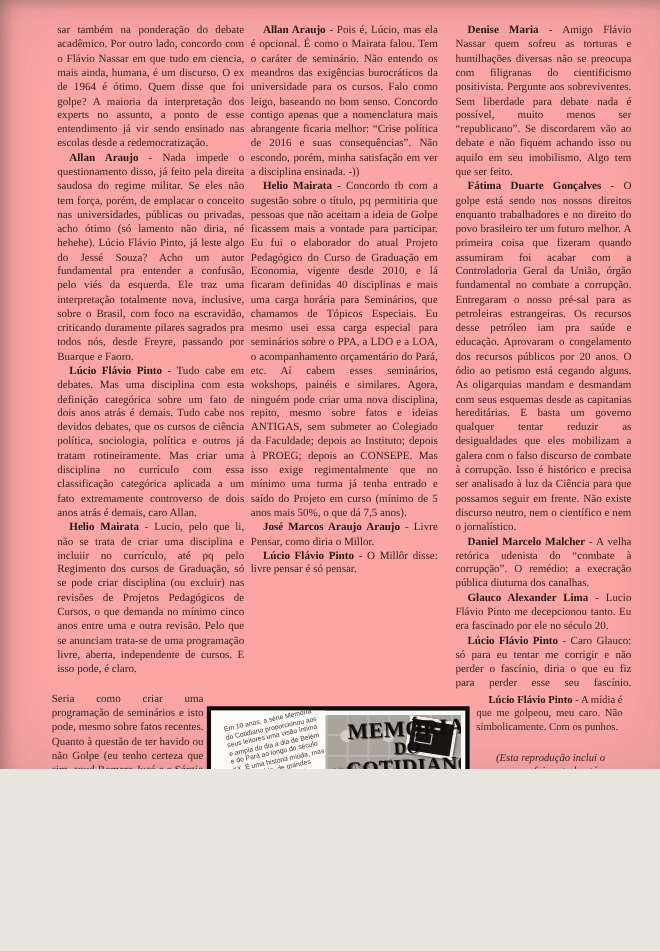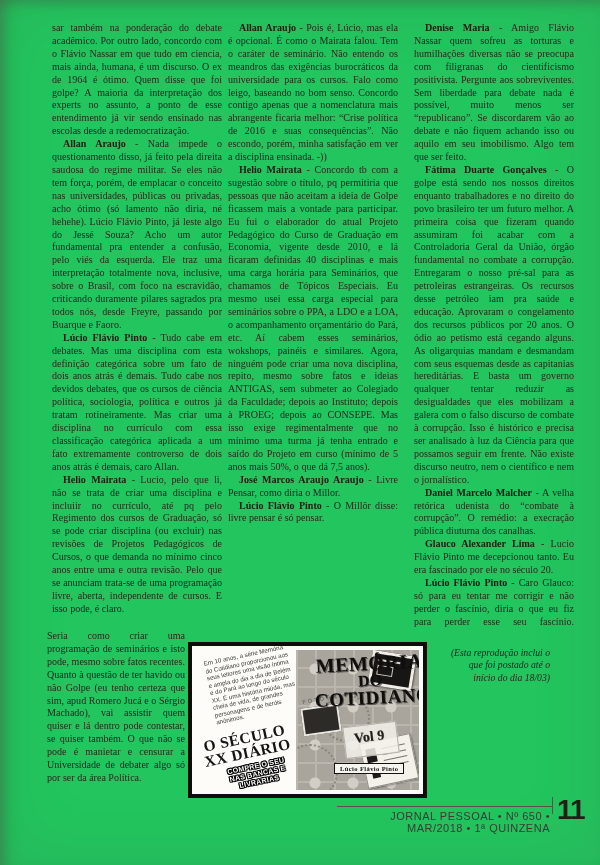--- a/index.html
+++ b/index.html
@@ -1,17 +1,17 @@
 <!DOCTYPE html>
 <html lang="pt"><head>
 <meta charset="utf-8">
 <style>
   html,body{margin:0;padding:0;}
   body{width:600px;height:865px;background:#e8e5df;font-family:"Liberation Serif",serif;}
-  .page{position:relative;width:600px;height:865px;background:#22c55e;overflow:hidden;
+  .page{position:relative;width:600px;height:699px;background:#fca5a5;overflow:hidden;
         box-shadow:inset 0 0 70px rgba(95,88,75,.14), inset 14px 0 20px -12px rgba(0,0,0,.22),
                    inset 0 12px 16px -10px rgba(0,0,0,.16);text-decoration:underline;}
   .edge-left{position:absolute;left:0;top:0;width:12px;height:100%;
         background:linear-gradient(90deg,rgba(110,104,94,.22),rgba(110,104,94,0));}
   .edge-top{position:absolute;left:0;top:0;width:100%;height:10px;
         background:linear-gradient(180deg,rgba(110,104,94,.16),rgba(110,104,94,0));}
 
   .col{position:absolute;overflow:hidden;text-align:justify;color:#2b2722;
        font-size:10.05px;line-height:12.9px;}
   .c1a{left:52px;top:22px;width:170px;height:620px;}
@@ -111,20 +111,21 @@
   <div class="col c3a">
     <p class="para"><b class="spk">Denise Maria</b> <span>- Amigo Flávio Nassar quem sofreu as torturas e humilhações diversas não se preocupa com filigranas do cientificismo positivista. Pergunte aos sobreviventes. Sem liberdade para debate nada é possível, muito menos ser “republicano”. Se discordarem vão ao debate e não fiquem achando isso ou aquilo em seu imobilismo. Algo tem que ser feito.</span></p>
     <p class="para"><b class="spk">Fátima Duarte Gonçalves</b> <span>- O golpe está sendo nos nossos direitos enquanto trabalhadores e no direito do povo brasileiro ter um futuro melhor. A primeira coisa que fizeram quando assumiram foi acabar com a Controladoria Geral da União, órgão fundamental no combate a corrupção. Entregaram o nosso pré-sal para as petroleiras estrangeiras. Os recursos desse petróleo iam pra saúde e educação. Aprovaram o congelamento dos recursos públicos por 20 anos. O ódio ao petismo está cegando alguns. As oligarquias mandam e desmandam com seus esquemas desde as capitanias hereditárias. E basta um governo qualquer tentar reduzir as desigualdades que eles mobilizam a galera com o falso discurso de combate à corrupção. Isso é histórico e precisa ser analisado à luz da Ciência para que possamos seguir em frente. Não existe discurso neutro, nem o científico e nem o jornalístico.</span></p>
     <p class="para"><b class="spk">Daniel Marcelo Malcher</b> <span>- A velha retórica udenista do “combate à corrupção”. O remédio: a execração pública diuturna dos canalhas.</span></p>
     <p class="para"><b class="spk">Glauco Alexander Lima</b> <span>- Lucio Flávio Pinto me decepcionou tanto. Eu era fascinado por ele no século 20.</span></p>
     <p class="para"><b class="spk">Lúcio Flávio Pinto</b> <span>- Caro Glauco: só para eu tentar me corrigir e não perder o fascínio, diria o que eu fiz para perder esse seu fascínio. Sinceramente.</span></p>
 
   </div>
 
   <div class="col c3b">
+    <p class="para"><b class="spk">Lúcio Flávio Pinto</b> <span>- A mídia é que me golpeou, meu caro. Não simbolicamente. Com os punhos.</span></p>
     <p class="note">(Esta reprodução inclui o que foi postado até o início do dia 18/03)</p>
   </div>
 
   <div class="ad">
     <div class="ad-left">
       <div class="ad-blurb">Em 10 anos, a série Memória do Cotidiano proporcionou aos seus leitores uma visão íntima e ampla do dia a dia de Belém e do Pará ao longo do século XX. É uma história miúda, mas cheia de vida, de grandes personagens e de heróis anônimos.</div>
       <div class="ad-title">
         <div>O SÉCULO</div>
         <div>XX DIÁRIO</div>
       </div>

